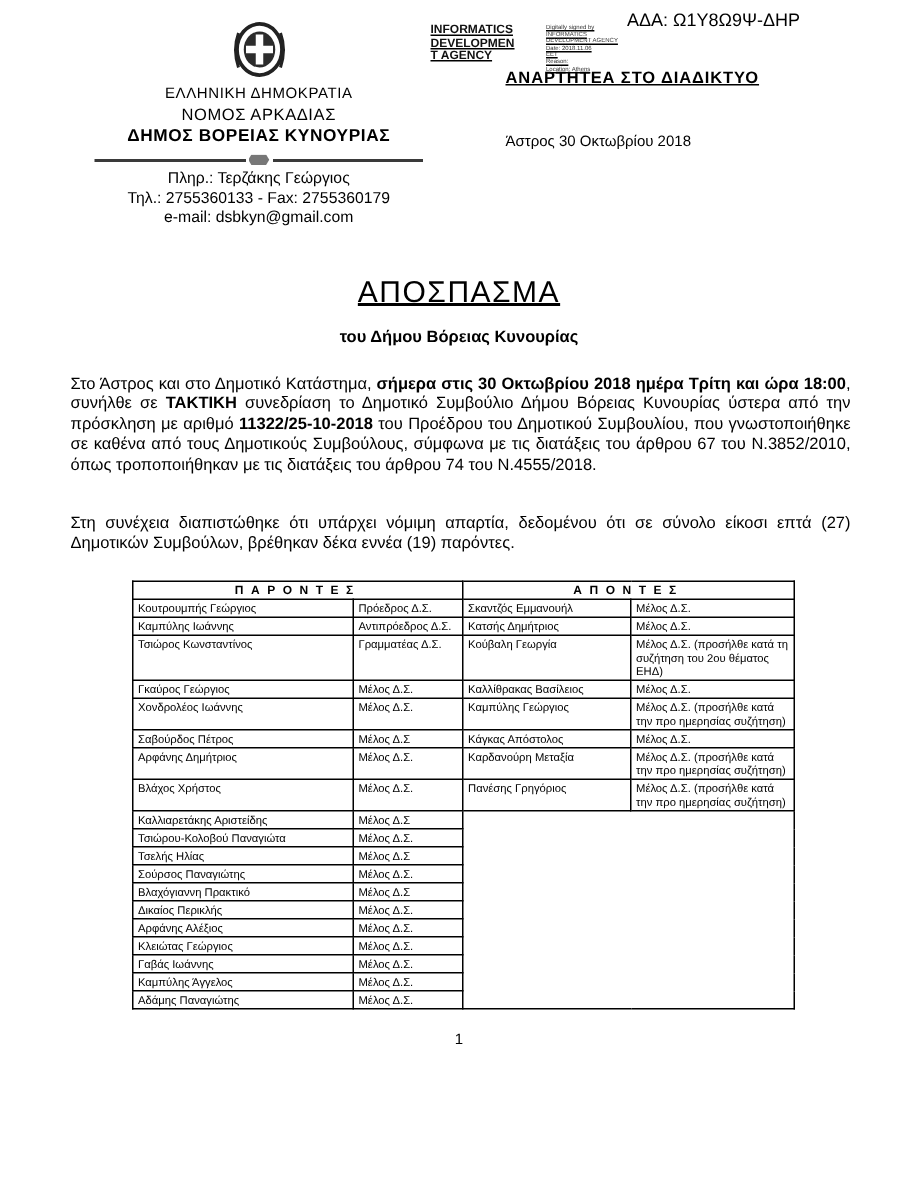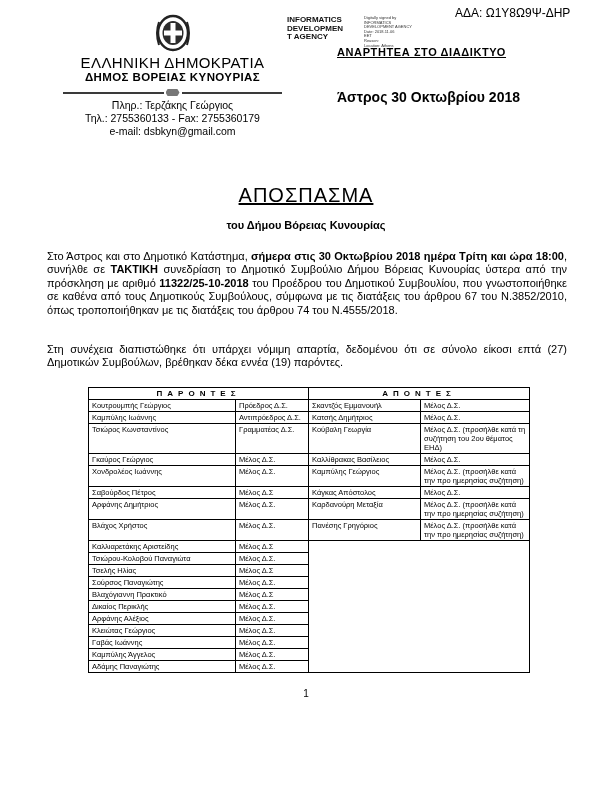--- a/index.html
+++ b/index.html
@@ -1,37 +1,37 @@
 <!DOCTYPE html>
 <html><head>
 <meta charset="utf-8">
 <style>
   html,body{margin:0;padding:0;background:#888;}
   .page{
     position:relative;width:612px;height:792px;margin:0 auto;background:#ffffff;
     font-family:"Liberation Sans",sans-serif;color:#000;overflow:hidden;
   }
   
-  .ada{position:absolute;top:6px;left:418px;font-size:12px;margin-left:37px;}
-  .stamp{position:absolute;top:16px;left:287px;display:flex;gap:17px;align-items:flex-start;}
+  .ada{position:absolute;top:6px;left:418px;font-size:12px;}
+  .stamp{position:absolute;top:16px;left:287px;display:flex;gap:17px;align-items:flex-start;text-decoration:underline;}
   .stamp-agency{font-size:8px;font-weight:bold;line-height:8.5px;color:#111;width:60px;white-space:pre-line;}
   .stamp-sig{font-size:4px;line-height:4.6px;color:#333;width:80px;white-space:pre-line;}
   .anartitea{position:absolute;top:46px;left:337px;font-size:11px;font-weight:bold;text-decoration:underline;letter-spacing:.6px;}
   
   .hdr-left{position:absolute;top:12px;left:55px;width:235px;text-align:center;}
   .emblem{width:40px;height:42px;margin:0 auto 2px auto;display:block;}
-  .hl1{font-size:15px;letter-spacing:.4px;line-height:14px;}
+  .hl1{font-size:10px;letter-spacing:.4px;line-height:14px;}
   .hl2{font-size:11px;letter-spacing:.4px;line-height:14px;}
   .hl3{font-size:11.5px;font-weight:bold;letter-spacing:.4px;line-height:15px;}
   .divider{display:flex;align-items:center;justify-content:center;margin:4px 8px 3px 8px;}
   .divider .bar{flex:1;height:2px;background:#3a3a3a;}
   .divider .diamond{width:14px;height:7px;background:#777;margin:0 2px;
     clip-path:polygon(0 50%,15% 0,85% 0,100% 50%,85% 100%,15% 100%);}
   .addr{font-size:10.5px;line-height:13px;}
-  .date-line{position:absolute;top:89px;left:337px;font-size:14px;font-weight:bold;}
+  .date-line{position:absolute;top:89px;left:337px;font-size:10px;font-weight:normal;}
   
   .title{position:absolute;top:184px;left:0;width:100%;text-align:center;font-size:20px;font-weight:normal;text-decoration:underline;letter-spacing:1px;}
   .subtitle{position:absolute;top:219px;left:0;width:100%;text-align:center;font-size:11px;font-weight:bold;line-height:13px;}
   
   .para{position:absolute;left:47px;width:520px;font-size:11px;line-height:13.4px;text-align:justify;}
   .p1{top:250px;}
   .p2{top:343px;}
   
   .tbl-wrap{position:absolute;top:387px;left:88px;width:441px;}
   table.att{border-collapse:collapse;width:441px;table-layout:fixed;}
@@ -66,20 +66,21 @@
   <div class="hdr-left">
     <svg class="emblem" viewBox="0 0 40 42">
       <ellipse cx="20" cy="21" rx="15" ry="17" fill="none" stroke="#222" stroke-width="2.5"></ellipse>
       <ellipse cx="20" cy="21" rx="10.5" ry="12" fill="#2c2c2c"></ellipse>
       <rect x="17.5" y="11" width="5" height="20" fill="#fff"></rect>
       <rect x="11" y="18.5" width="18" height="5" fill="#fff"></rect>
       <path d="M6 10 Q2 21 6 33" fill="none" stroke="#222" stroke-width="2"></path>
       <path d="M34 10 Q38 21 34 33" fill="none" stroke="#222" stroke-width="2"></path>
     </svg>
     <div class="hl1">ΕΛΛΗΝΙΚΗ ΔΗΜΟΚΡΑΤΙΑ</div>
+    <div class="hl2">ΝΟΜΟΣ ΑΡΚΑΔΙΑΣ</div>
     <div class="hl3">ΔΗΜΟΣ ΒΟΡΕΙΑΣ ΚΥΝΟΥΡΙΑΣ</div>
     <div class="divider">
       <div class="bar"></div>
         <div class="diamond"></div>
         <div class="bar"></div>
     </div>
     <div class="addr">Πληρ.: Τερζάκης Γεώργιος</div>
     <div class="addr">Τηλ.: 2755360133 - Fax: 2755360179</div>
     <div class="addr">e-mail: dsbkyn@gmail.com</div>
   </div>

